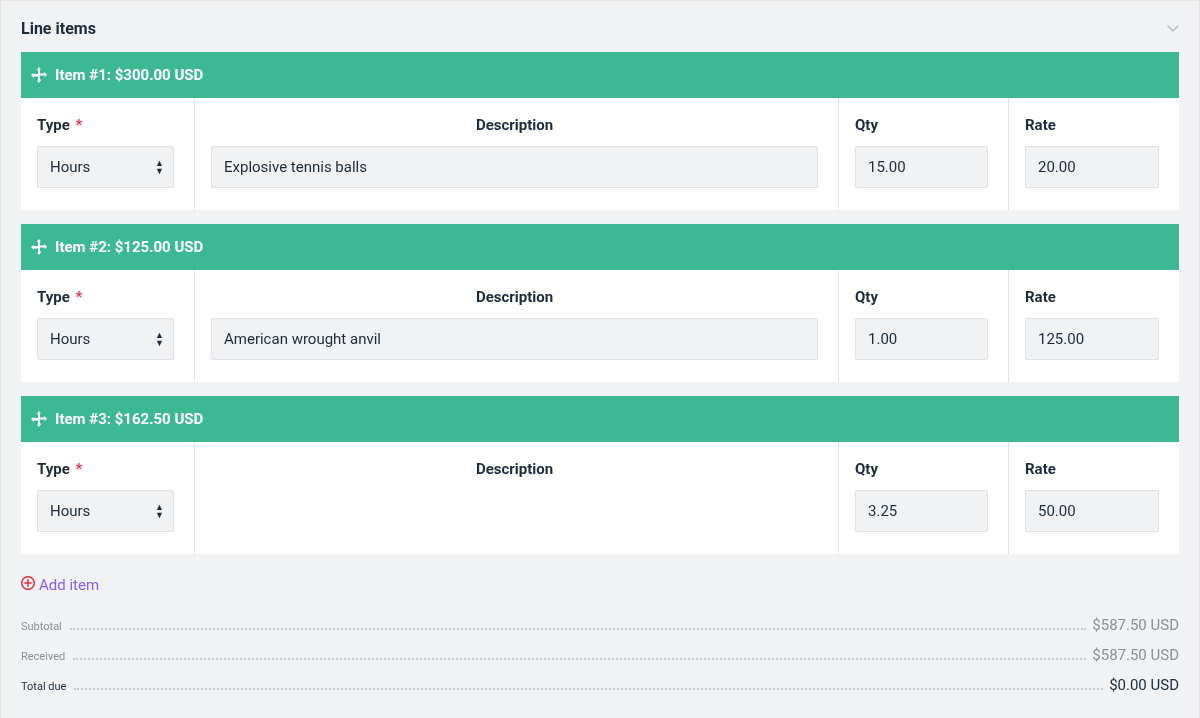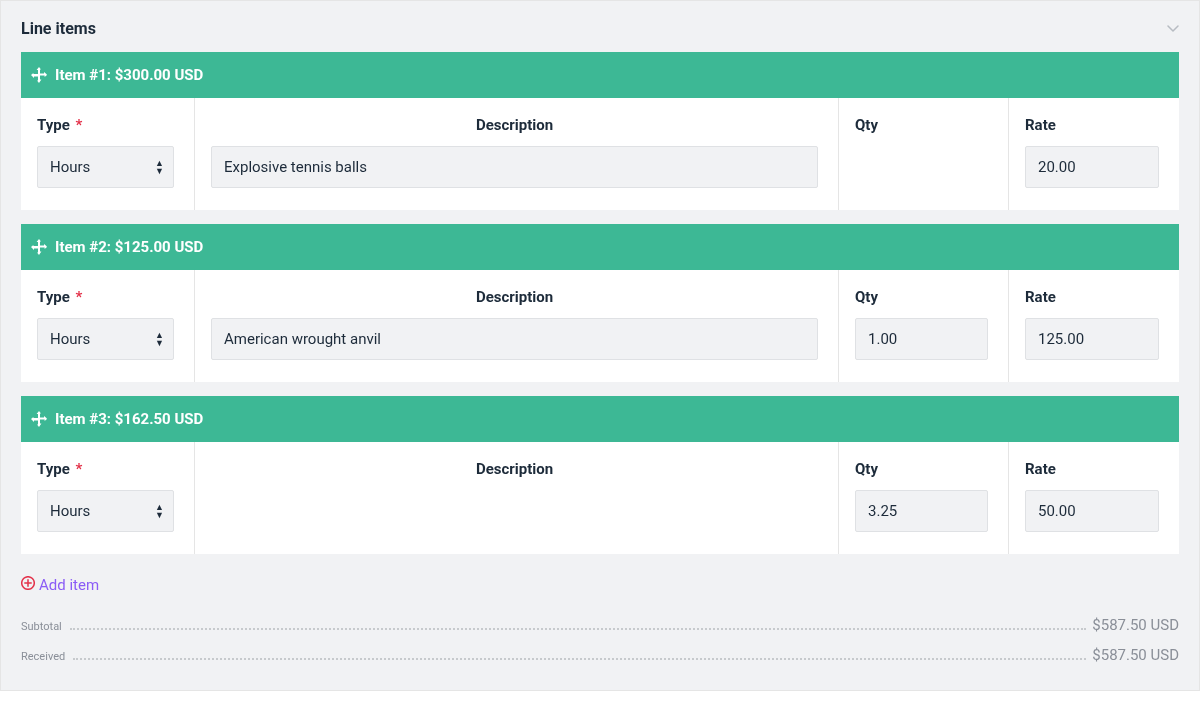--- a/index.html
+++ b/index.html
@@ -155,20 +155,21 @@
         <div class="cell cell-type">
           <div class="label"><span>Type</span> <span class="req">*</span></div>
           <div class="select-wrap"><select class="field"><option>Hours</option></select><span class="caret">▲<br>▼</span></div>
         </div>
         <div class="cell cell-desc">
           <div class="label">Description</div>
           <input class="field" value="Explosive tennis balls" style="">
         </div>
         <div class="cell cell-qty">
           <div class="label">Qty</div>
+          <input class="field" value="15.00" style="">
         </div>
         <div class="cell cell-rate">
           <div class="label">Rate</div>
           <input class="field" value="20.00" style="">
         </div>
       </div>
       <div class="item-header">
         <span class="move-icon">
           <svg width="16" height="16" viewBox="0 0 16 16" fill="white">
             <path d="M8 0l2 2.4H9v4h4V5l2.4 2L16 8l-2.4 2 0-1.4H9v4h1.4L8 16l-2-2.4H7v-4H3v1.4L0 8l2.4-2V7H7V3H5.6L8 0z"></path>
@@ -235,14 +236,19 @@
     <div class="total-row muted">
       <span class="total-label">Subtotal</span>
       <span class="dots"></span>
       <span class="total-value">$587.50 USD</span>
     </div>
     <div class="total-row muted">
       <span class="total-label">Received</span>
       <span class="dots"></span>
       <span class="total-value">$587.50 USD</span>
     </div>
+    <div class="total-row strong">
+      <span class="total-label">Total due</span>
+      <span class="dots"></span>
+      <span class="total-value">$0.00 USD</span>
+    </div>
   </div>
 </div>
 
 </body></html>

